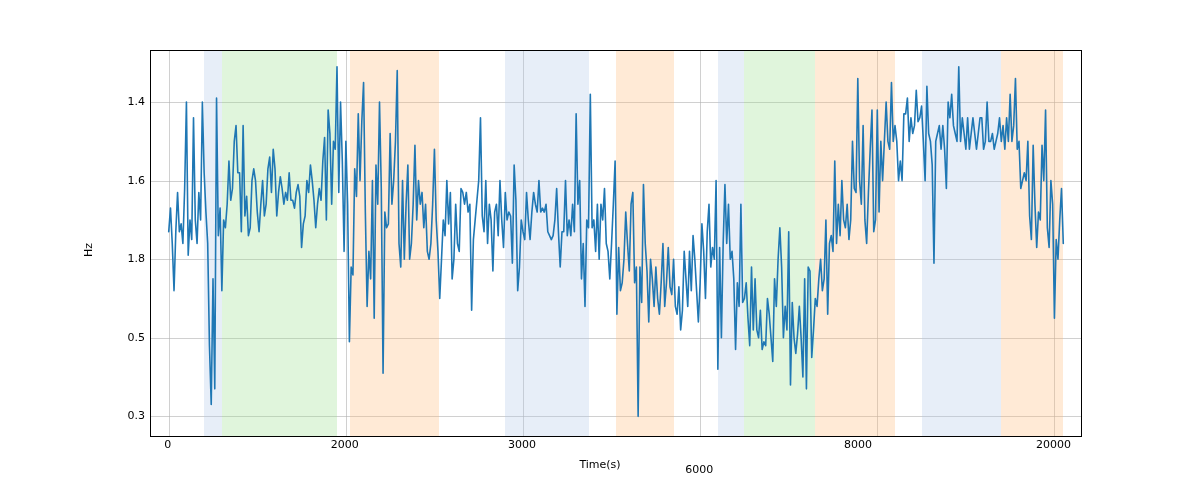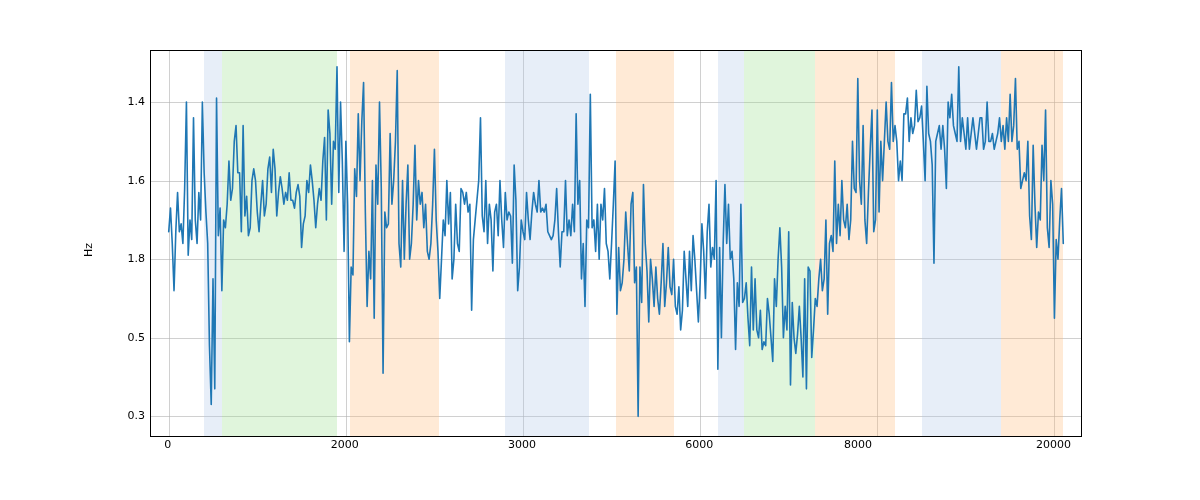--- a/index.html
+++ b/index.html
@@ -118,26 +118,27 @@
       <div class="band orange" style="left: 199.286px; width: 88.5714px;"></div>
       <div class="band green" style="left: 70.8571px; width: 115.143px;"></div>
       <div class="band blue" style="left: 53.1429px; width: 17.7143px;"></div>
 
     <svg class="series" id="series-svg" viewBox="0 0 930 385" preserveAspectRatio="none">
       <path id="series-path" d="M17.71 180.71 L19.49 157.14 L21.26 192.50 L23.03 239.64 L24.80 180.71 L26.57 141.43 L28.34 180.71 L30.11 172.86 L31.89 192.50 L33.66 137.50 L35.43 51.07 L37.20 204.29 L38.97 168.93 L40.74 188.57 L42.51 66.79 L44.29 168.93 L46.06 192.50 L47.83 141.43 L49.60 168.93 L51.37 51.07 L53.14 121.79 L54.91 161.07 L56.69 192.50 L58.46 294.64 L60.23 353.57 L62.00 227.86 L63.77 337.86 L65.54 47.14 L67.31 184.64 L69.09 157.14 L70.86 239.64 L72.63 168.93 L74.40 176.79 L76.17 153.21 L77.94 110.00 L79.71 149.29 L81.49 137.50 L83.26 90.36 L85.03 74.64 L86.80 121.79 L88.57 121.79 L90.34 180.71 L92.11 74.64 L93.89 165.00 L95.66 145.36 L97.43 184.64 L99.20 176.79 L100.97 129.64 L102.74 117.86 L104.51 129.64 L106.29 161.07 L108.06 180.71 L109.83 153.21 L111.60 129.64 L113.37 165.00 L115.14 153.21 L116.91 117.86 L118.69 106.07 L120.46 141.43 L122.23 98.21 L124.00 117.86 L125.77 165.00 L127.54 141.43 L129.31 125.71 L131.09 137.50 L132.86 153.21 L134.63 141.43 L136.40 149.29 L138.17 121.79 L139.94 149.29 L141.71 149.29 L143.49 157.14 L145.26 141.43 L147.03 133.57 L148.80 145.36 L150.57 196.43 L152.34 172.86 L154.11 165.00 L155.89 129.64 L157.66 141.43 L159.43 113.93 L161.20 129.64 L162.97 149.29 L164.74 176.79 L166.51 153.21 L168.29 137.50 L170.06 149.29 L171.83 110.00 L173.60 86.43 L175.37 168.93 L177.14 58.93 L178.91 82.50 L180.69 153.21 L182.46 90.36 L184.23 98.21 L186.00 15.71 L187.77 141.43 L189.54 51.07 L191.31 110.00 L193.09 200.36 L194.86 90.36 L196.63 153.21 L198.40 290.71 L200.17 216.07 L201.94 223.93 L203.71 117.86 L205.49 145.36 L207.26 62.86 L209.03 129.64 L210.80 70.71 L212.57 31.43 L214.34 161.07 L216.11 255.36 L217.89 200.36 L219.66 227.86 L221.43 129.64 L223.20 267.14 L224.97 113.93 L226.74 153.21 L228.51 51.07 L230.29 137.50 L232.06 322.14 L233.83 161.07 L235.60 176.79 L237.37 172.86 L239.14 82.50 L240.91 153.21 L242.69 129.64 L244.46 90.36 L246.23 19.64 L248.00 192.50 L249.77 216.07 L251.54 129.64 L253.31 208.21 L255.09 153.21 L256.86 113.93 L258.63 208.21 L260.40 192.50 L262.17 153.21 L263.94 94.29 L265.71 168.93 L267.49 129.64 L269.26 153.21 L271.03 141.43 L272.80 176.79 L274.57 153.21 L276.34 200.36 L278.11 208.21 L279.89 192.50 L281.66 153.21 L283.43 98.21 L285.20 168.93 L286.97 200.36 L288.74 247.50 L290.51 208.21 L292.29 168.93 L294.06 184.64 L295.83 129.64 L297.60 172.86 L299.37 141.43 L301.14 227.86 L302.91 208.21 L304.69 153.21 L306.46 192.50 L308.23 200.36 L310.00 137.50 L311.77 141.43 L313.54 153.21 L315.31 141.43 L317.09 161.07 L318.86 153.21 L320.63 259.29 L322.40 188.57 L324.17 168.93 L325.94 149.29 L327.71 129.64 L329.49 66.79 L331.26 165.00 L333.03 180.71 L334.80 129.64 L336.57 192.50 L338.34 153.21 L340.11 168.93 L341.89 220.00 L343.66 161.07 L345.43 153.21 L347.20 184.64 L348.97 129.64 L350.74 168.93 L352.51 196.43 L354.29 141.43 L356.06 168.93 L357.83 161.07 L359.60 165.00 L361.37 212.14 L363.14 113.93 L364.91 149.29 L366.69 239.64 L368.46 216.07 L370.23 168.93 L372.00 180.71 L373.77 188.57 L375.54 141.43 L377.31 168.93 L379.09 188.57 L380.86 161.07 L382.63 141.43 L384.40 153.21 L386.17 161.07 L387.94 129.64 L389.71 161.07 L391.49 157.14 L393.26 161.07 L395.03 153.21 L396.80 180.71 L398.57 184.64 L400.34 188.57 L402.11 184.64 L403.89 168.93 L405.66 137.50 L407.43 180.71 L409.20 216.07 L410.97 180.71 L412.74 180.71 L414.51 129.64 L416.29 184.64 L418.06 168.93 L419.83 184.64 L421.60 153.21 L423.37 180.71 L425.14 62.86 L426.91 153.21 L428.69 129.64 L430.46 227.86 L432.23 192.50 L434.00 255.36 L435.77 168.93 L437.54 176.79 L439.31 43.21 L441.09 176.79 L442.86 168.93 L444.63 200.36 L446.40 153.21 L448.17 208.21 L449.94 153.21 L451.71 168.93 L453.49 137.50 L455.26 192.50 L457.03 200.36 L458.80 227.86 L460.57 192.50 L462.34 153.21 L464.11 110.00 L465.89 263.21 L467.66 196.43 L469.43 239.64 L471.20 231.79 L472.97 208.21 L474.74 161.07 L476.51 192.50 L478.29 220.00 L480.06 153.21 L481.83 141.43 L483.60 231.79 L485.37 216.07 L487.14 365.36 L488.91 216.07 L490.69 251.43 L492.46 133.57 L494.23 192.50 L496.00 220.00 L497.77 271.07 L499.54 208.21 L501.31 227.86 L503.09 255.36 L504.86 216.07 L506.63 247.50 L508.40 263.21 L510.17 231.79 L511.94 192.50 L513.71 255.36 L515.49 231.79 L517.26 196.43 L519.03 235.71 L520.80 243.57 L522.57 208.21 L524.34 255.36 L526.11 263.21 L527.89 235.71 L529.66 278.93 L531.43 259.29 L533.20 200.36 L534.97 227.86 L536.74 255.36 L538.51 200.36 L540.29 239.64 L542.06 184.64 L543.83 208.21 L545.60 239.64 L547.37 271.07 L549.14 231.79 L550.91 172.86 L552.69 200.36 L554.46 247.50 L556.23 180.71 L558.00 153.21 L559.77 216.07 L561.54 196.43 L563.31 208.21 L565.09 129.64 L566.86 318.21 L568.63 196.43 L570.40 286.79 L572.17 192.50 L573.94 133.57 L575.71 192.50 L577.49 153.21 L579.26 208.21 L581.03 200.36 L582.80 227.86 L584.57 298.57 L586.34 231.79 L588.11 255.36 L589.89 153.21 L591.66 251.43 L593.43 247.50 L595.20 231.79 L596.97 267.14 L598.74 294.64 L600.51 216.07 L602.29 278.93 L604.06 227.86 L605.83 278.93 L607.60 286.79 L609.37 259.29 L611.14 298.57 L612.91 290.71 L614.69 294.64 L616.46 247.50 L618.23 263.21 L620.00 286.79 L621.77 310.36 L623.54 227.86 L625.31 255.36 L627.09 208.21 L628.86 176.79 L630.63 216.07 L632.40 286.79 L634.17 255.36 L635.94 278.93 L637.71 180.71 L639.49 333.93 L641.26 251.43 L643.03 286.79 L644.80 302.50 L646.57 282.86 L648.34 255.36 L650.11 286.79 L651.89 326.07 L653.66 227.86 L655.43 337.86 L657.20 216.07 L658.97 220.00 L660.74 306.43 L662.51 278.93 L664.29 247.50 L666.06 255.36 L667.83 227.86 L669.60 208.21 L671.37 239.64 L673.14 227.86 L674.91 168.93 L676.69 263.21 L678.46 192.50 L680.23 184.64 L682.00 200.36 L683.77 110.00 L685.54 192.50 L687.31 153.21 L689.09 184.64 L690.86 129.64 L692.63 168.93 L694.40 176.79 L696.17 153.21 L697.94 188.57 L699.71 168.93 L701.49 90.36 L703.26 137.50 L705.03 141.43 L706.80 27.50 L708.57 129.64 L710.34 153.21 L712.11 74.64 L713.89 168.93 L715.66 192.50 L717.43 141.43 L719.20 98.21 L720.97 58.93 L722.74 180.71 L724.51 168.93 L726.29 58.93 L728.06 161.07 L729.83 90.36 L731.60 129.64 L733.37 90.36 L735.14 51.07 L736.91 90.36 L738.69 98.21 L740.46 31.43 L742.23 90.36 L744.00 74.64 L745.77 90.36 L747.54 129.64 L749.31 110.00 L751.09 129.64 L752.86 62.86 L754.63 62.86 L756.40 47.14 L758.17 90.36 L759.94 66.79 L761.71 82.50 L763.49 74.64 L765.26 39.29 L767.03 70.71 L768.80 66.79 L770.57 55.00 L772.34 90.36 L774.11 129.64 L775.89 35.36 L777.66 82.50 L779.43 90.36 L781.20 113.93 L782.97 212.14 L784.74 90.36 L786.51 82.50 L788.29 74.64 L790.06 98.21 L791.83 74.64 L793.60 98.21 L795.37 137.50 L797.14 51.07 L798.91 66.79 L800.69 43.21 L802.46 74.64 L804.23 82.50 L806.00 90.36 L807.77 15.71 L809.54 90.36 L811.31 66.79 L813.09 82.50 L814.86 98.21 L816.63 66.79 L818.40 98.21 L820.17 82.50 L821.94 66.79 L823.71 82.50 L825.49 98.21 L827.26 82.50 L829.03 66.79 L830.80 66.79 L832.57 98.21 L834.34 90.36 L836.11 51.07 L837.89 90.36 L839.66 90.36 L841.43 82.50 L843.20 98.21 L844.97 90.36 L846.74 82.50 L848.51 66.79 L850.29 90.36 L852.06 74.64 L853.83 98.21 L855.60 66.79 L857.37 90.36 L859.14 43.21 L860.91 90.36 L862.69 74.64 L864.46 27.50 L866.23 98.21 L868.00 90.36 L869.77 137.50 L871.54 129.64 L873.31 121.79 L875.09 129.64 L876.86 90.36 L878.63 165.00 L880.40 188.57 L882.17 94.29 L883.94 153.21 L885.71 196.43 L887.49 161.07 L889.26 168.93 L891.03 94.29 L892.80 129.64 L894.57 58.93 L896.34 176.79 L898.11 196.43 L899.89 129.64 L901.66 153.21 L903.43 267.14 L905.20 188.57 L906.97 208.21 L908.74 168.93 L910.51 137.50 L912.29 192.50 " stroke="#1f77b4"></path>
     </svg>
   </div>
 
   <div class="ylabel">Hz</div>
+  <div class="xlabel">Time(s)</div>
 
   <div id="tick-labels">
       <div class="tick-label x-tick" style="left: 167.714px;">0</div>
       <div class="tick-label x-tick" style="left: 344.857px;">2000</div>
       <div class="tick-label x-tick" style="left: 522px;">3000</div>
-      <div class="tick-label x-tick" style="left: 699.143px;">6000</div>
+      <div class="tick-label x-tick" style="left: 699.143px; margin-top: 25px;">6000</div>
       <div class="tick-label x-tick" style="left: 858px;">8000</div>
       <div class="tick-label x-tick" style="left: 1053.43px;">20000</div>
       <div class="tick-label y-tick" style="top: 415.357px;">0.3</div>
       <div class="tick-label y-tick" style="top: 336.786px;">0.5</div>
       <div class="tick-label y-tick" style="top: 258.214px;">1.8</div>
       <div class="tick-label y-tick" style="top: 179.643px;">1.6</div>
       <div class="tick-label y-tick" style="top: 101.071px;">1.4</div>
     </div>
 
 </div>

